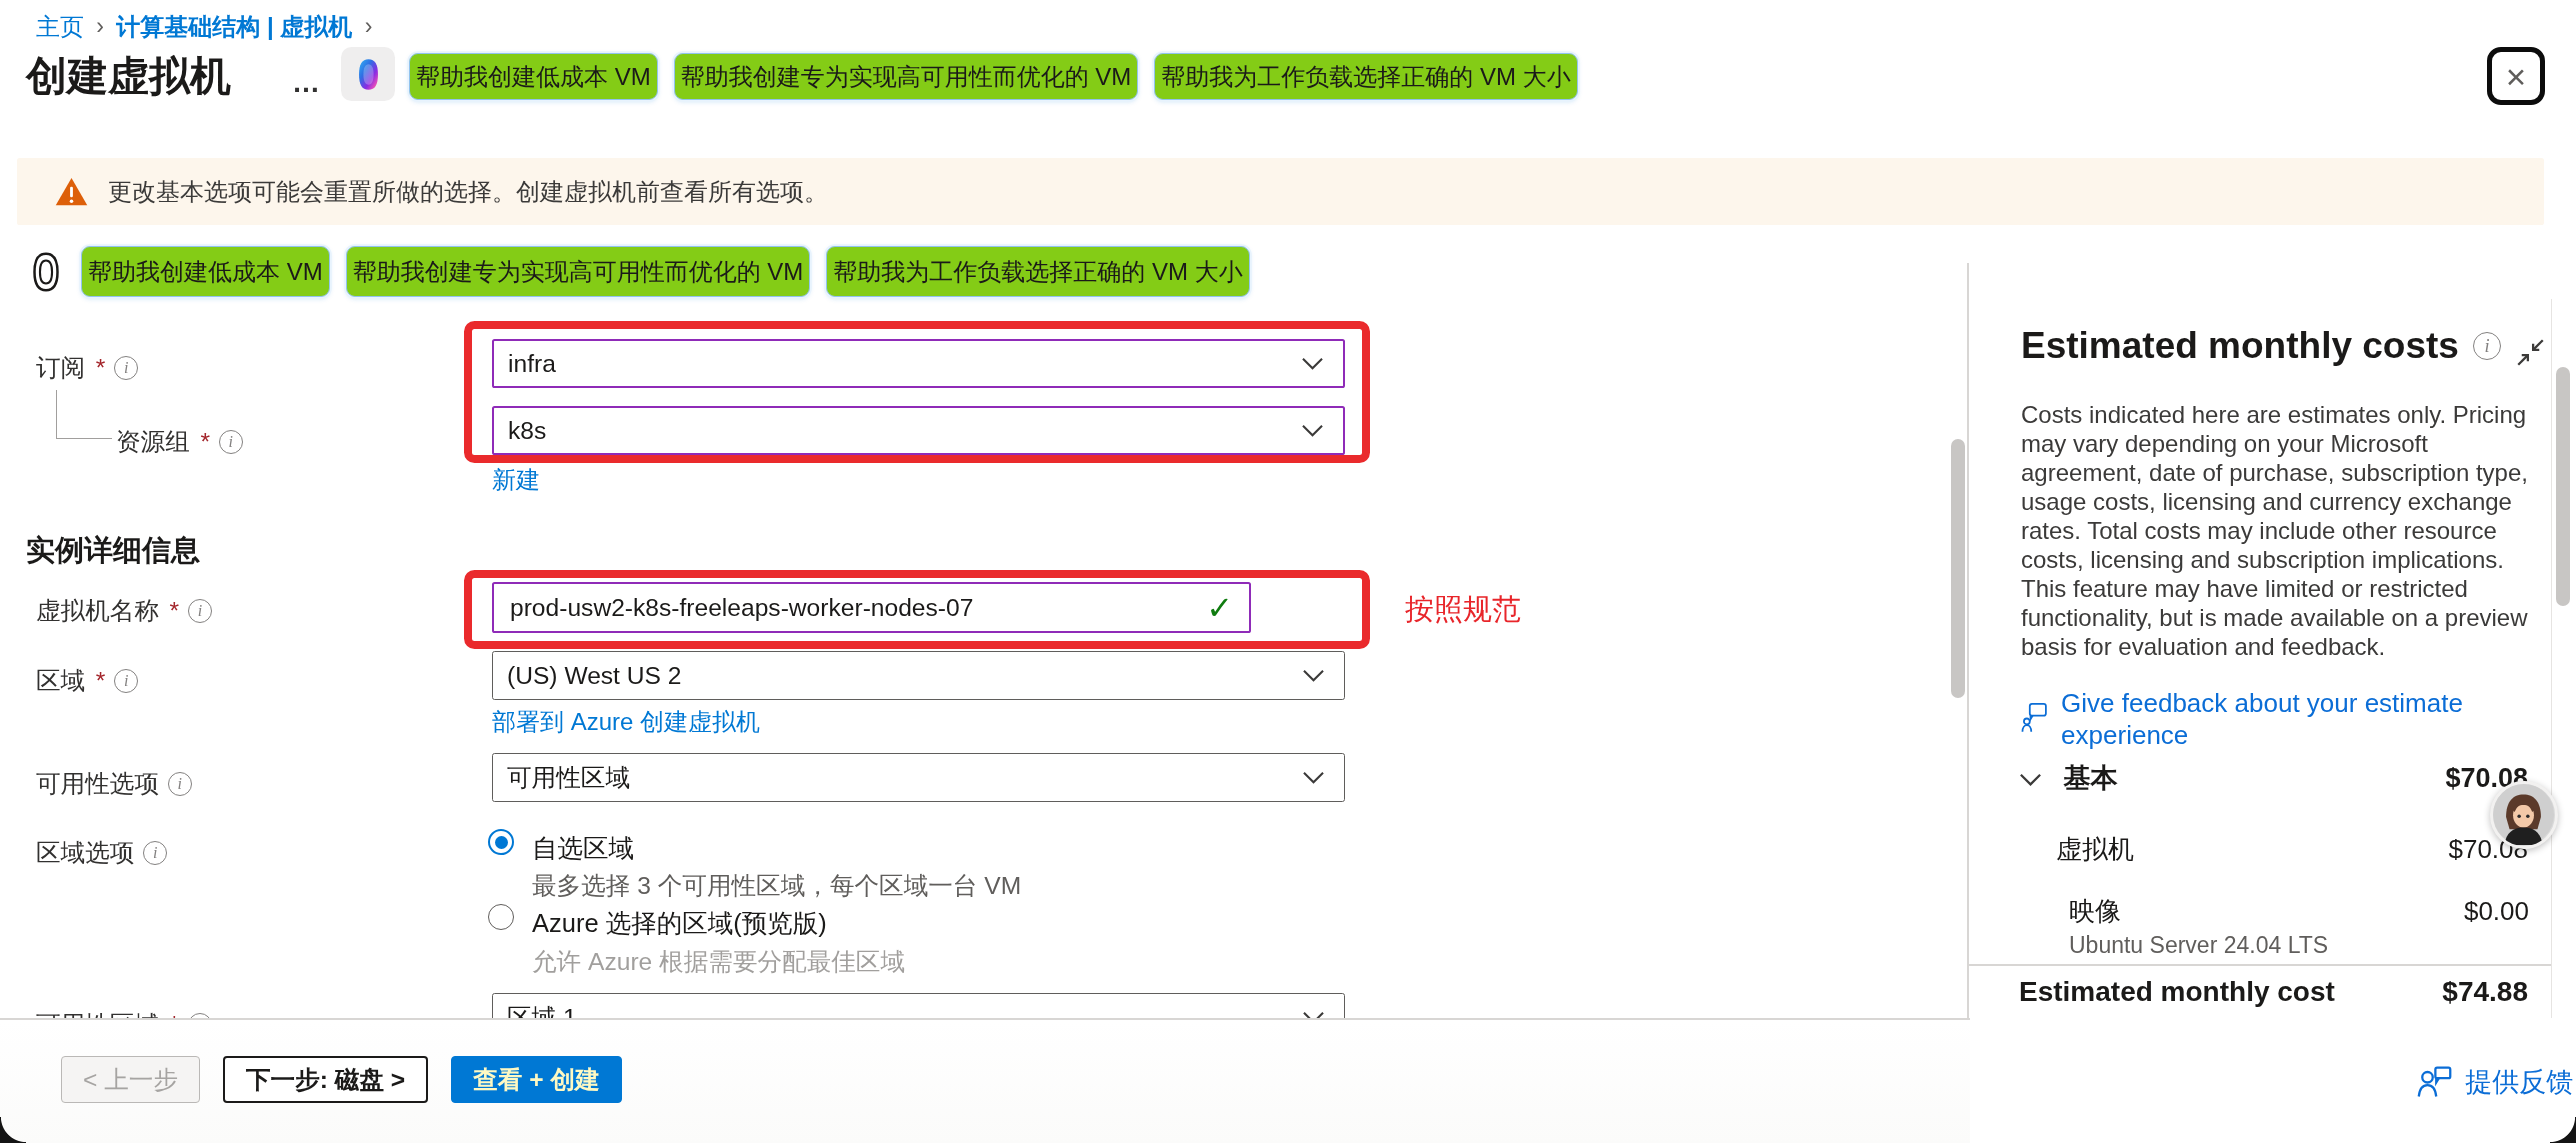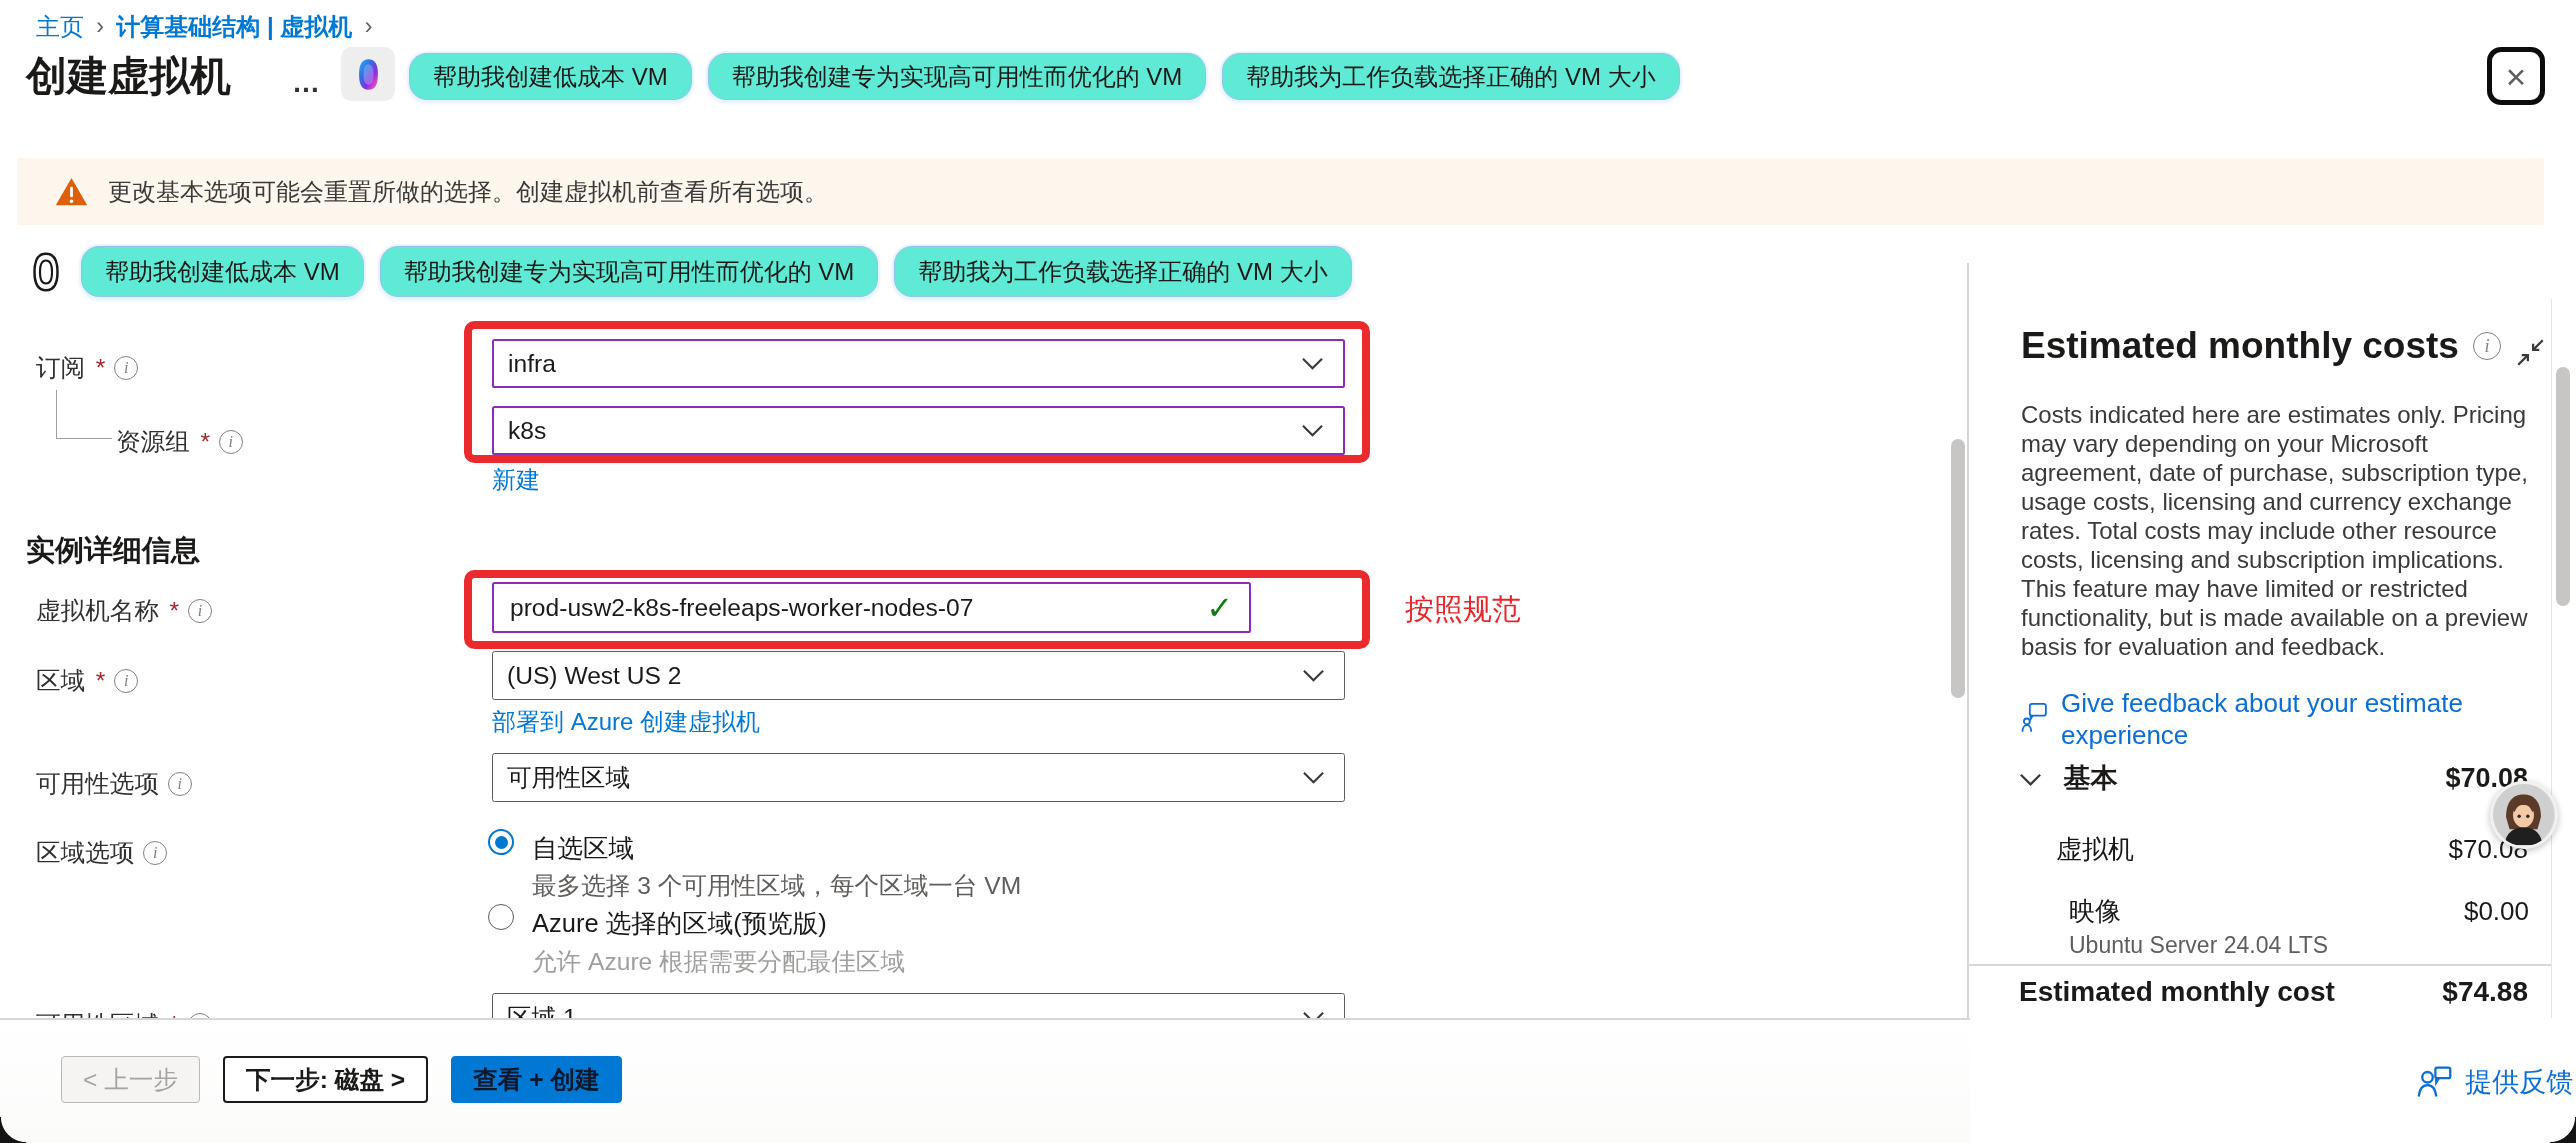--- a/index.html
+++ b/index.html
@@ -15,21 +15,21 @@
   .crumb.bold { font-weight:600; }
   .crumb-sep { color:#605e5c; font-size:23px; }
 
   
   .page-title { left:26px; top:49px; font-size:41px; font-weight:700; color:#1b1a19; }
   .more-dots { left:292px; top:67px; font-size:28px; font-weight:700; color:#323130; letter-spacing:2.6px; cursor:pointer; }
   .copilot-chip { left:341px; top:47px; width:54px; height:54px; background:#efeeee; border-radius:10.5px; display:flex; align-items:center; justify-content:center; cursor:pointer; }
   .pill-row { display:flex; gap:16px; }
   .pill-row.r1 { left:409px; top:53px; }
   .pill-row.r2 { left:81px; top:246px; }
-  .pill { border:1.8px solid #92c3ee; box-shadow:0 0 0 1.8px #e8f3fd, 0 1.8px 5.3px rgba(0,120,212,.18); background:#5eead4; border-radius:18px; height:47px; display:flex; align-items:center; padding:0 23px; font-size:24px; color:#1b1a19; white-space:nowrap; cursor:pointer; }
+  .pill { border:1.8px solid #92c3ee; box-shadow:0 0 0 1.8px #e8f3fd, 0 1.8px 5.3px rgba(0,120,212,.18); background:#84cc16; border-radius:9px; height:47px; display:flex; align-items:center; padding:0 6px; font-size:24px; color:#1b1a19; white-space:nowrap; cursor:pointer; }
   .pill-row.r2 .pill { height:51px; }
   .close-anno { left:2487px; top:47px; width:58px; height:58px; border:5.3px solid #0c0c0c; border-radius:14px; background:#fff; display:flex; align-items:center; justify-content:center; cursor:pointer; }
   .close-x { color:#5f5d5b; font-size:35px; line-height:1; font-weight:300; }
 
   
   .banner { left:16.7px; top:158px; width:2527px; height:67px; background:#fdf6ec; border-radius:2.6px; display:flex; align-items:center; padding-left:37px; gap:19.3px; }
   .banner-text { font-size:24px; color:#3b3a39; }
 
   
   .copilot-outline { left:23px; top:249px; width:46px; height:46px; cursor:pointer; }
@@ -56,21 +56,21 @@
   .anno-rect { border:8px solid #ea2a2c; border-radius:10.5px; pointer-events:none; }
   .anno-text { color:#e8252a; font-size:29px; }
 
   
   .footer { left:0; top:1018px; width:1970px; height:125px; background:linear-gradient(#ffffff,#fbfbfa); border-top:2.6px solid #d8d6d4; }
   .footer-right { left:1970px; top:1018px; width:606px; height:125px; background:#fff; }
   .btn-row { left:61px; top:1056px; display:flex; gap:23px; }
   .btn { height:47px; display:flex; align-items:center; padding:0 21px; font-size:24.6px; border-radius:4px; cursor:pointer; white-space:nowrap; }
   .btn.disabled { background:#f5f4f3; border:1.8px solid #bab8b6; color:#a6a4a2; cursor:default; }
   .btn.secondary { background:#fff; border:2.6px solid #1b1a19; color:#1b1a19; font-weight:600; }
-  .btn.primary { background:#0078d4; border:1.8px solid #0078d4; color:#0f172a; font-weight:600; }
+  .btn.primary { background:#0078d4; border:1.8px solid #0078d4; color:#fef9c3; font-weight:600; }
   .feedback-link { left:2416px; top:1064px; display:flex; align-items:center; gap:12.3px; color:#0b6dd6; font-size:27px; cursor:pointer; }
 
   
   .v-divider { left:1967px; top:263px; width:1.8px; height:757px; background:#d8d6d4; }
   .panel-title { left:2021px; top:325px; display:flex; align-items:center; gap:14px; }
   .panel-title h2 { font-size:37px; font-weight:700; color:#1b1a19; }
   .panel-para { left:2021px; top:400px; width:527px; font-size:24px; line-height:29px; color:#3b3a39; }
   .panel-feedback { left:2021px; top:687px; width:492px; display:flex; gap:12.3px; color:#0b6dd6; font-size:26px; line-height:32px; cursor:pointer; }
   .cost-row { display:flex; justify-content:space-between; align-items:baseline; }
   .cost-group-h { left:2019px; top:760px; width:509px; }

